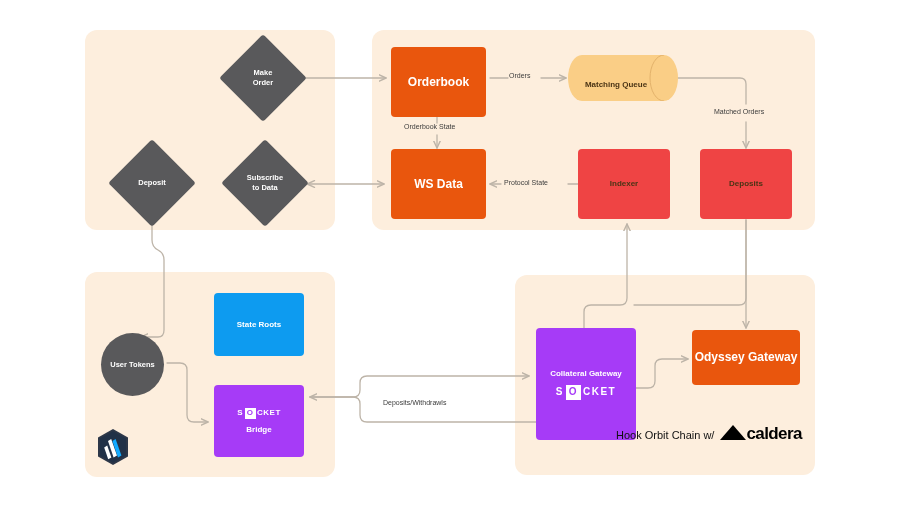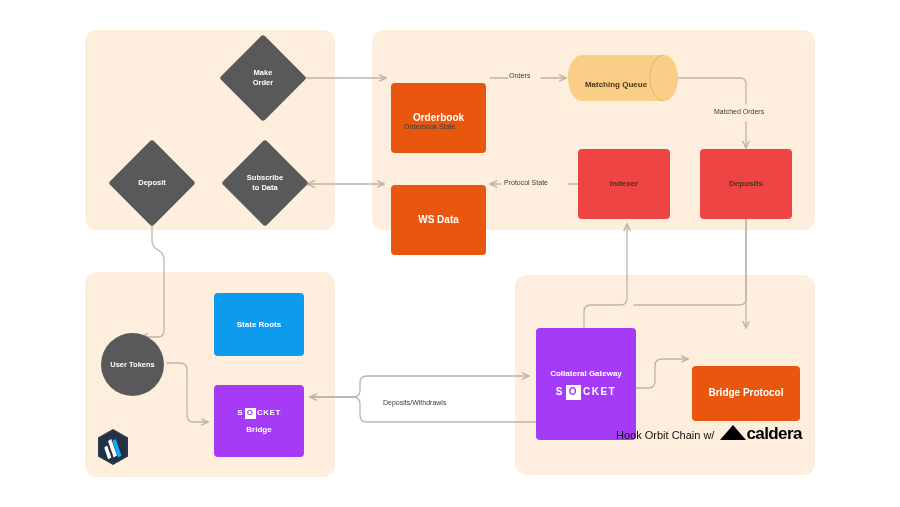--- a/index.html
+++ b/index.html
@@ -31,23 +31,22 @@
     text-align: center;
     box-sizing: border-box;
     line-height: 1.25;
   }
   .box {
     border-radius: 4px;
   }
   .box-orange-dark {
     background: #E9560D;
     color: #ffffff;
-    font-size: 10px;
-    font-weight: 600;
-    margin-top: 36px;
+    font-size: 12px;
+    font-weight: 600;
   }
   .box-orange-light {
     background: #ef4444;
     color: #4a3415;
     font-size: 8px;
     font-weight: 600;
   }
   .box-blue {
     background: #0D9BF0;
     color: #ffffff;
@@ -308,21 +307,21 @@
   <div class="node box box-purple" style="left:536px; top:328px; width:100px; height:112px; justify-content:center; gap:6px;">
     <span>Collateral Gateway</span>
     <div class="socket-logo big">
       <span>S</span>
       <span class="o-box">O</span>
       <span>CKET</span>
     </div>
   </div>
 
   <div class="node box box-orange-dark" style="left:692px; top:330px; width:108px; height:55px;">
-    <span>Bridge Protocol</span>
+    <span>Odyssey Gateway</span>
   </div>
 
   <div class="caldera-wrap" style="left:616px; top:425px;">
     <span class="caldera-text-lead">Hook Orbit Chain w/</span>
     <div class="caldera-mark">
       <div class="caldera-tri"></div>
       <span class="caldera-name">caldera</span>
     </div>
   </div>
 

